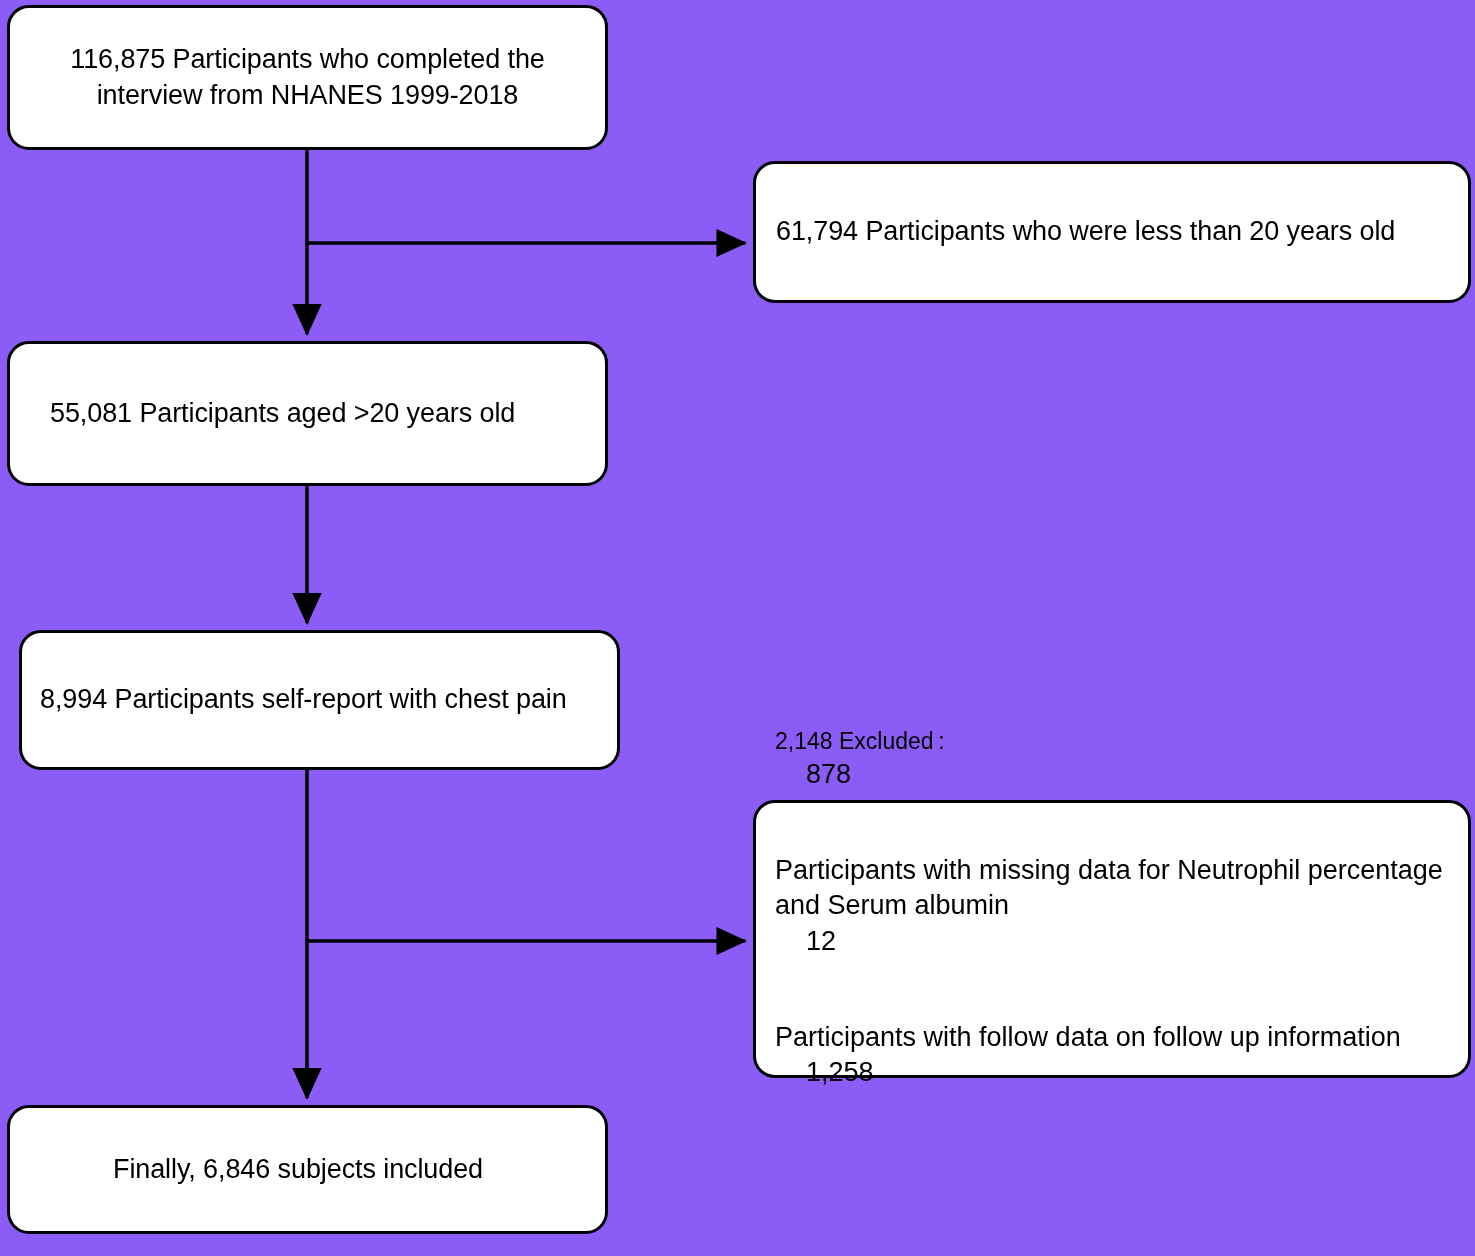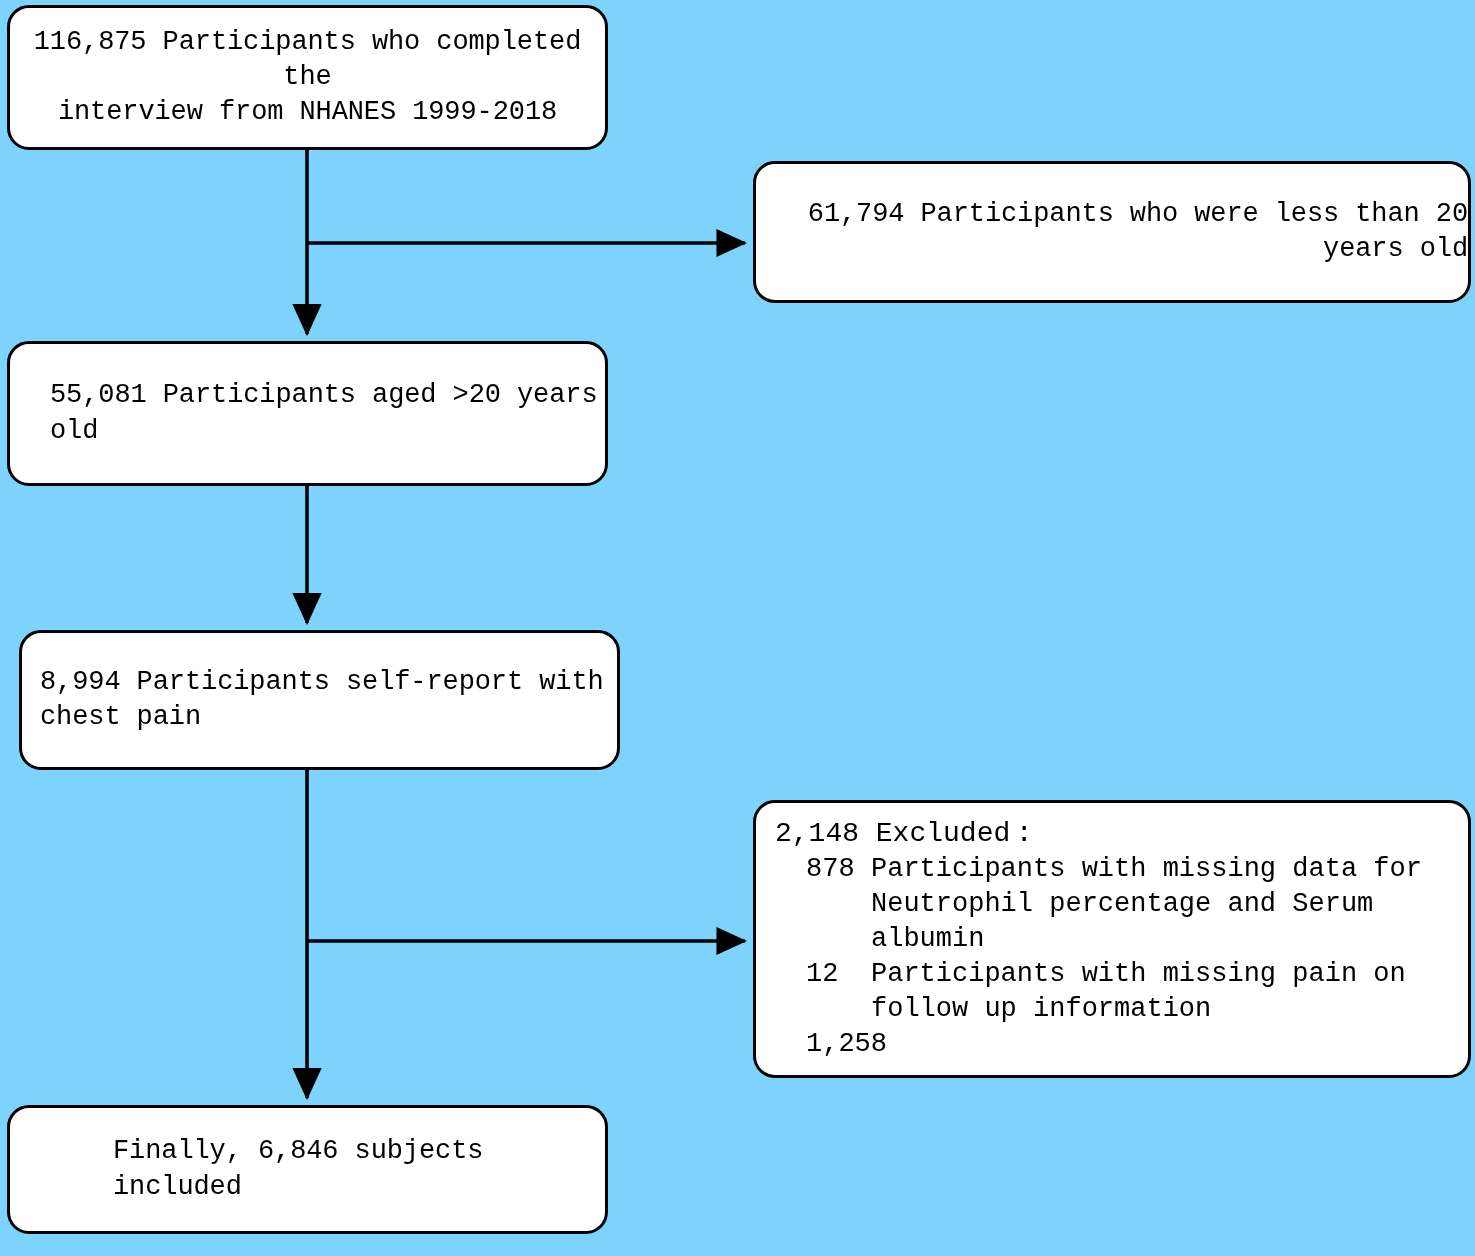--- a/index.html
+++ b/index.html
@@ -4,22 +4,22 @@
 <style>
   html, body {
     margin: 0;
     padding: 0;
     background: #ffffff;
   }
   #flow-root {
     position: relative;
     width: 1475px;
     height: 1256px;
-    background: #7dd3fc;
-    font-family: Liberation Mono, monospace;
+    background: #8b5cf6;
+    font-family: Liberation Sans, sans-serif;
     overflow: hidden;
   }
   .node {
     position: absolute;
     box-sizing: border-box;
     background: #ffffff;
     border: 3px solid #000000;
     border-radius: 22px;
     display: flex;
     align-items: center;
@@ -46,29 +46,30 @@
   #node-chestpain .node-text { padding-left: 18px; }
 
   #node-excluded   { left: 753px; top: 800px;  width: 718px; height: 278px; }
   #node-excluded .excl-body { padding-left: 19px; width: 100%; }
 
   #node-final      { left: 7px;   top: 1105px; width: 601px; height: 129px; }
   #node-final .node-text { padding-left: 103px; }
 
   
   .excl-title {
-    font-size: 28px;
+    font-size: 23px;
     color: #000000;
     line-height: 1.30;
   }
   .excl-row {
     display: flex;
     font-size: 27px;
     color: #000000;
     line-height: 1.30;
+    flex-direction: column;
   }
   .excl-count {
     flex: 0 0 96px;
     padding-left: 31px;
     box-sizing: border-box;
     white-space: nowrap;
   }
   .excl-desc {
     flex: 1 1 auto;
     padding-left: 0px;
@@ -128,21 +129,21 @@
     <div class="excl-body">
       <div class="excl-title">2,148 Excluded :</div>
 
       <div class="excl-row">
         <div class="excl-count">878</div>
         <div class="excl-desc">Participants with missing data for Neutrophil percentage and Serum albumin</div>
       </div>
 
       <div class="excl-row">
         <div class="excl-count">12</div>
-        <div class="excl-desc">Participants with missing pain on follow up information</div>
+        <div class="excl-desc">Participants with follow data on follow up information</div>
       </div>
 
       <div class="excl-row">
         <div class="excl-count">1,258</div>
       </div>
     </div>
   </div>
 
   <div class="node" id="node-final">
     <div class="node-text">Finally, 6,846 subjects included</div>

